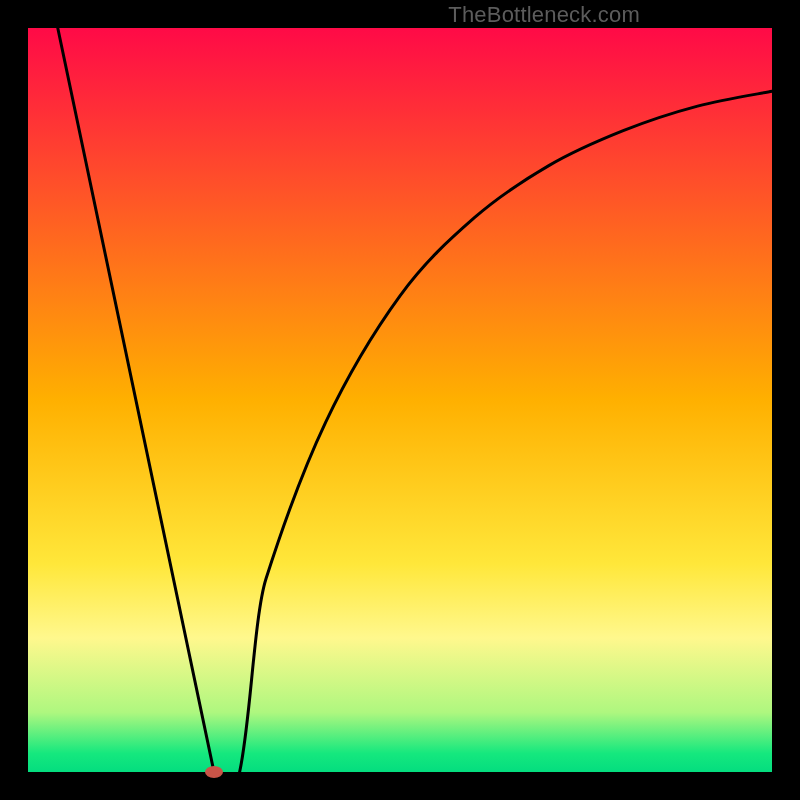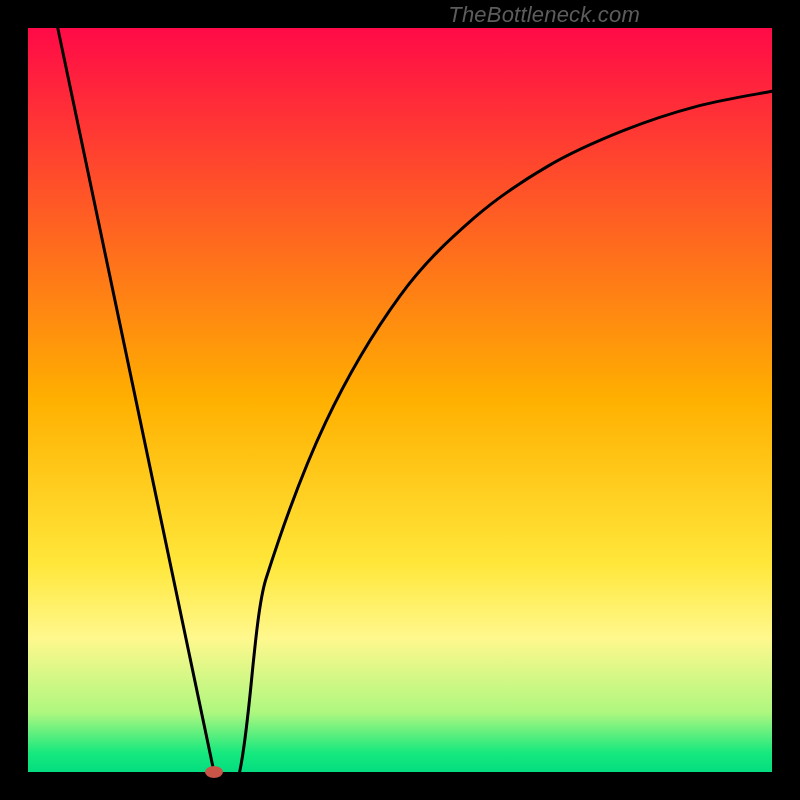--- a/index.html
+++ b/index.html
@@ -8,21 +8,20 @@
     width: 800px;
     height: 800px;
     overflow: hidden;
     background: #000;
     font-family: Arial, Helvetica, sans-serif;
   }
   .container {
     position: relative;
     width: 648px;
     height: 800px;
-    font-style: italic;
   }
   .watermark {
     position: absolute;
     top: 2px;
     right: 8px;
     color: #5c5c5c;
     font-size: 22px;
     font-weight: 500;
     letter-spacing: 0.2px;
     z-index: 10;

